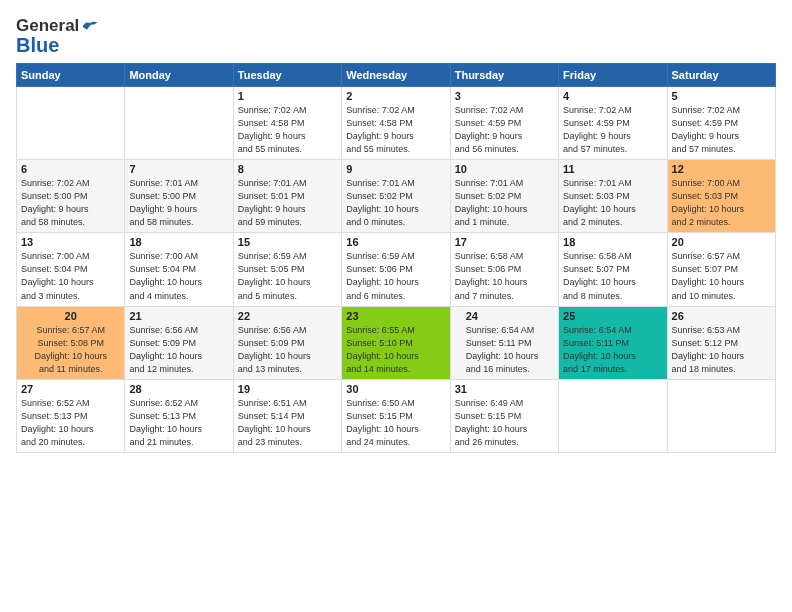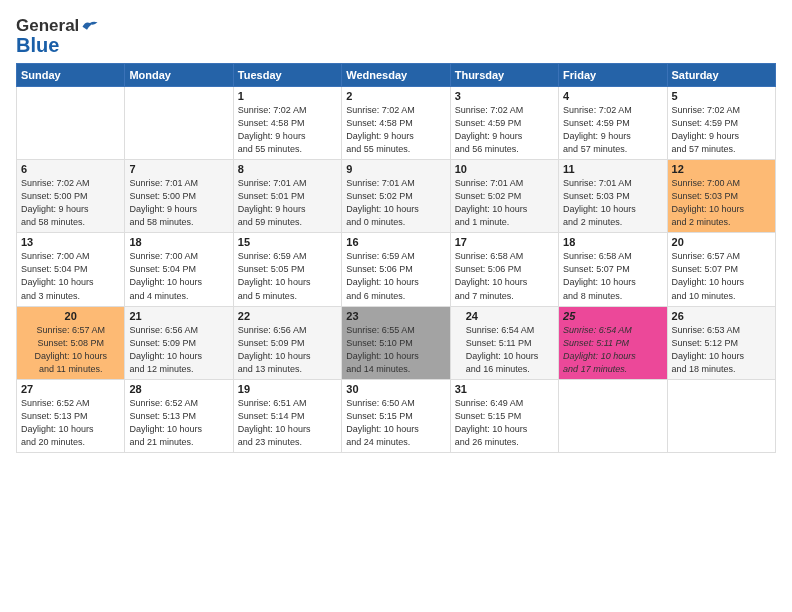--- a/index.html
+++ b/index.html
@@ -283,35 +283,35 @@
 Daylight: 10 hours
 and 12 minutes.</div>
           </td>
           <td style="background: rgb(245, 245, 245);">
             <span class="day-num">22</span>
             <div class="day-info" style="white-space: pre-line;">Sunrise: 6:56 AM
 Sunset: 5:09 PM
 Daylight: 10 hours
 and 13 minutes.</div>
           </td>
-          <td style="background: #a3a3a3;">
+          <td style="background: #84cc16;">
             <span class="day-num">23</span>
             <div class="day-info" style="white-space: pre-line;">Sunrise: 6:55 AM
 Sunset: 5:10 PM
 Daylight: 10 hours
 and 14 minutes.</div>
           </td>
           <td style="background: rgb(245, 245, 245); padding-left: 15px;">
             <span class="day-num">24</span>
             <div class="day-info" style="white-space: pre-line;">Sunrise: 6:54 AM
 Sunset: 5:11 PM
 Daylight: 10 hours
 and 16 minutes.</div>
           </td>
-          <td style="background: #ec4899; font-style: italic;">
+          <td style="background: #14b8a6;">
             <span class="day-num">25</span>
             <div class="day-info" style="white-space: pre-line;">Sunrise: 6:54 AM
 Sunset: 5:11 PM
 Daylight: 10 hours
 and 17 minutes.</div>
           </td>
           <td style="background: rgb(245, 245, 245);">
             <span class="day-num">26</span>
             <div class="day-info" style="white-space: pre-line;">Sunrise: 6:53 AM
 Sunset: 5:12 PM

